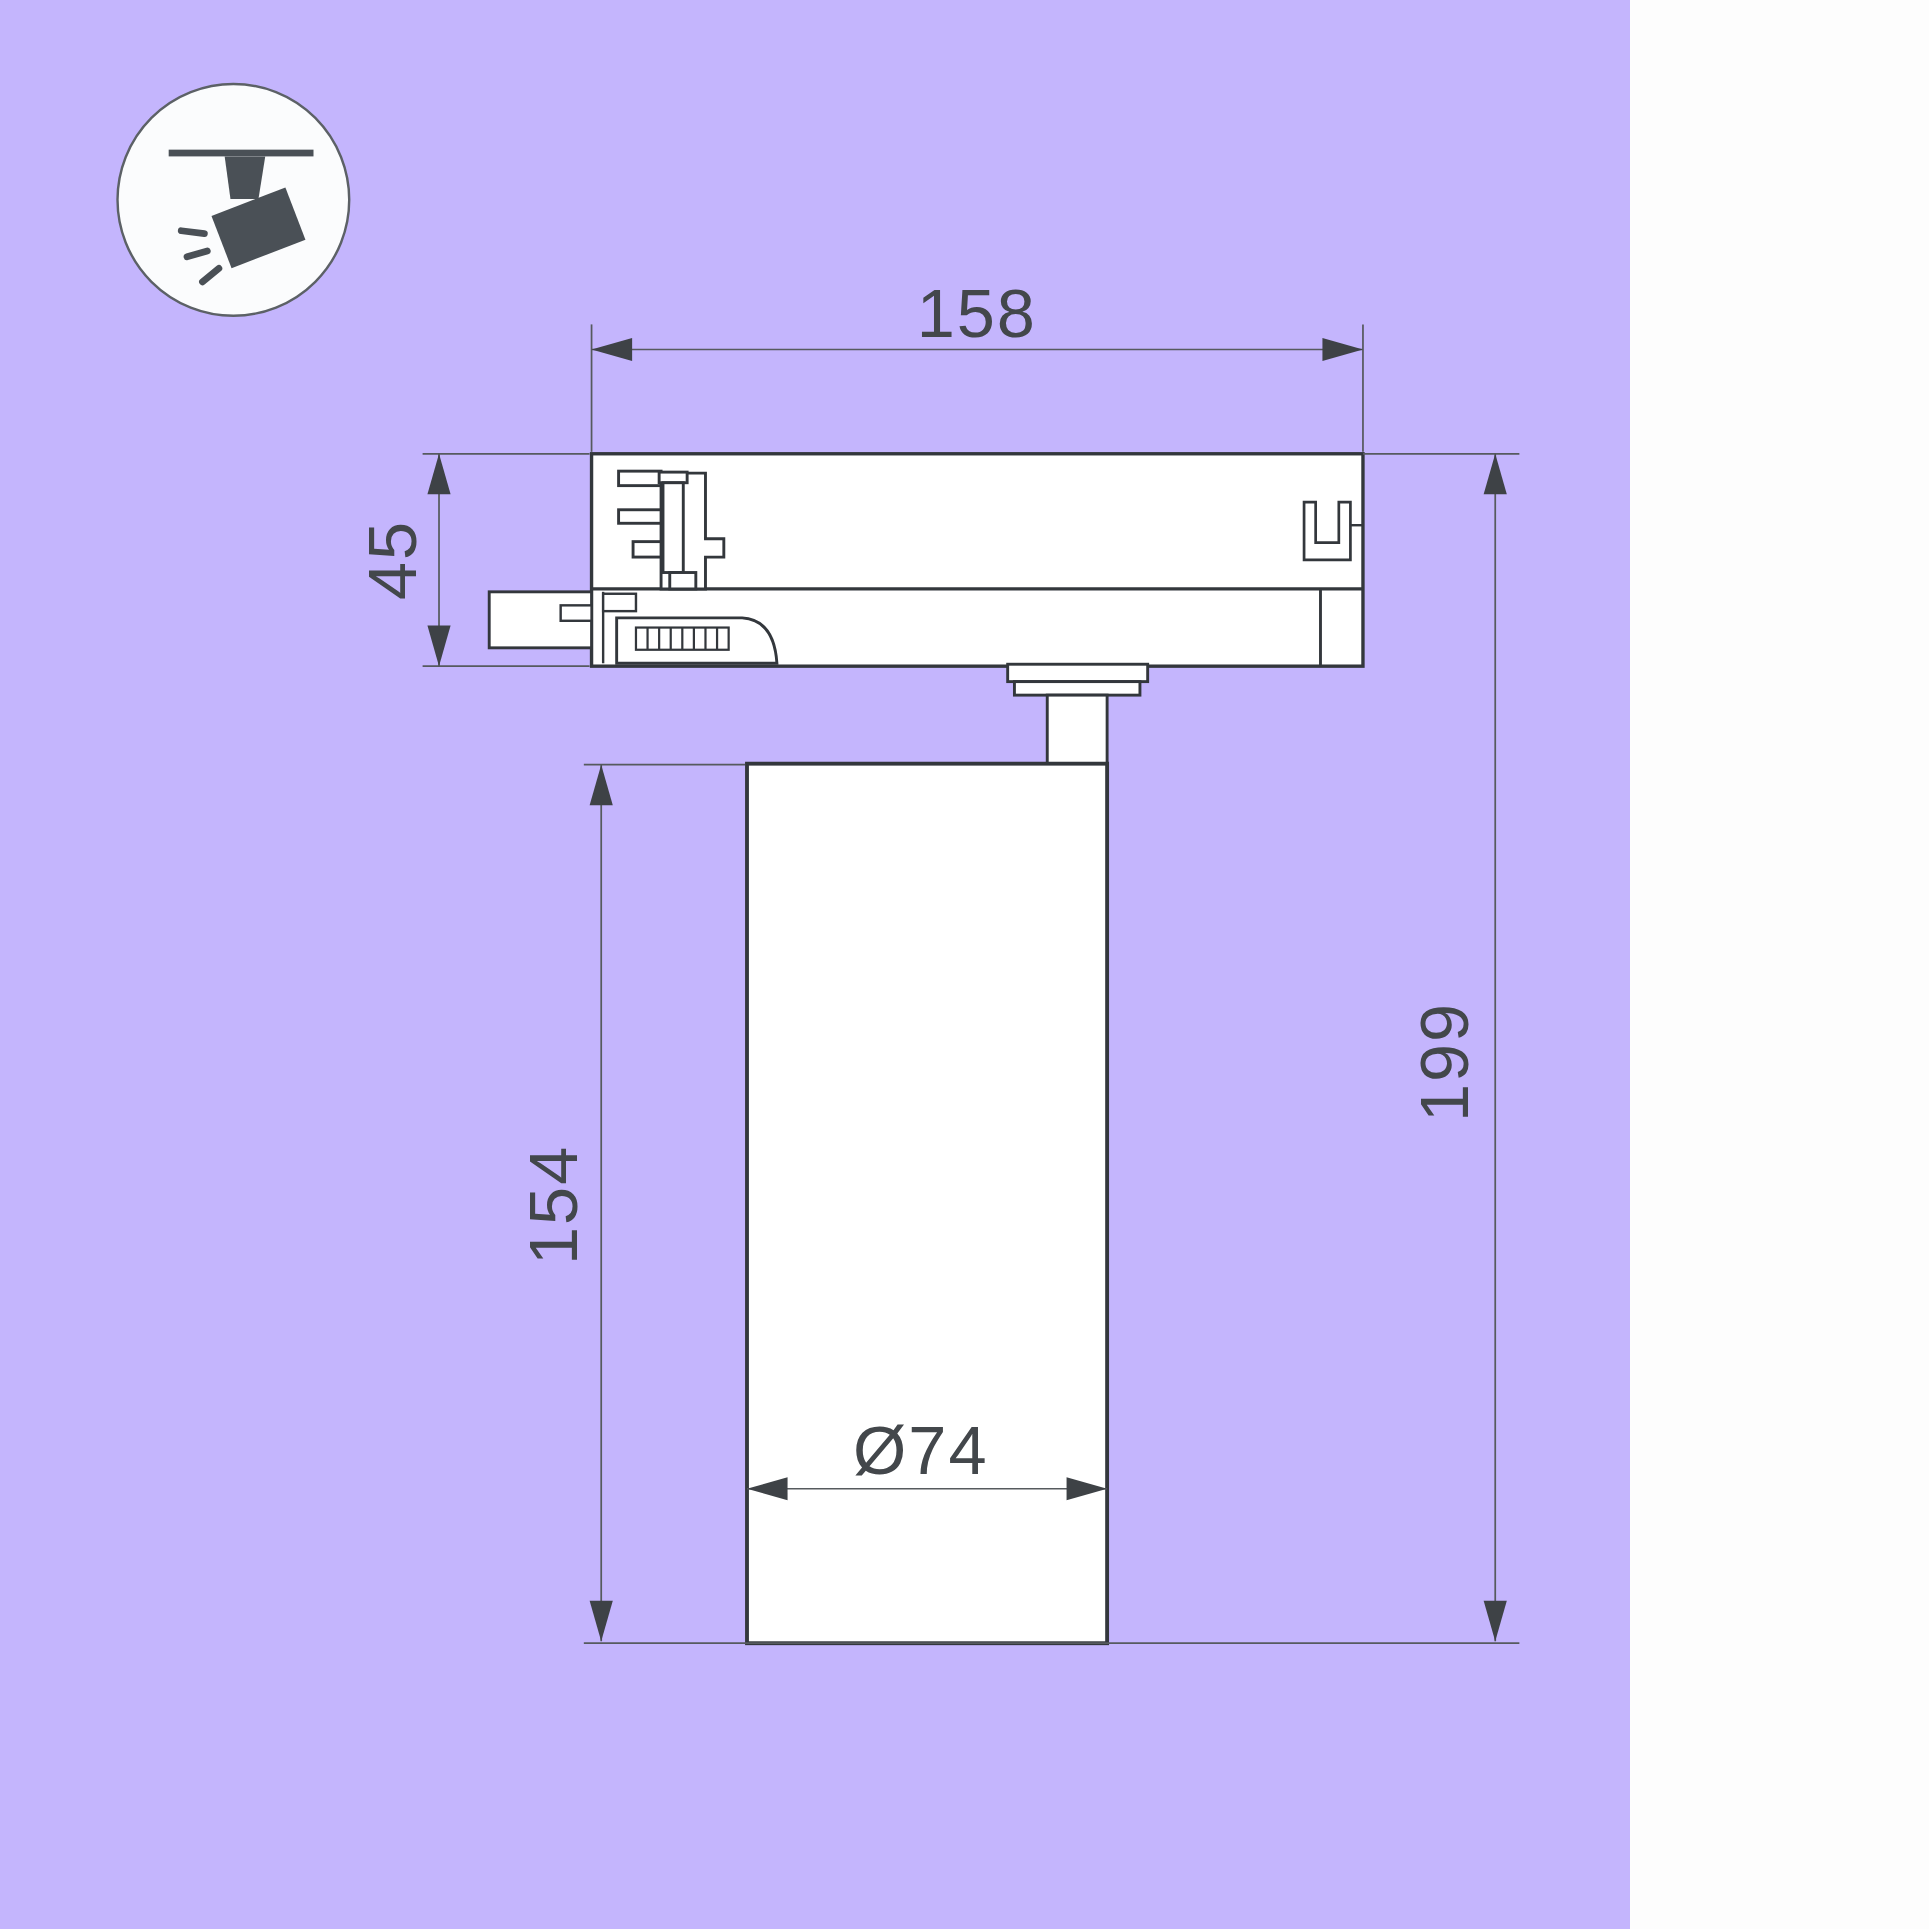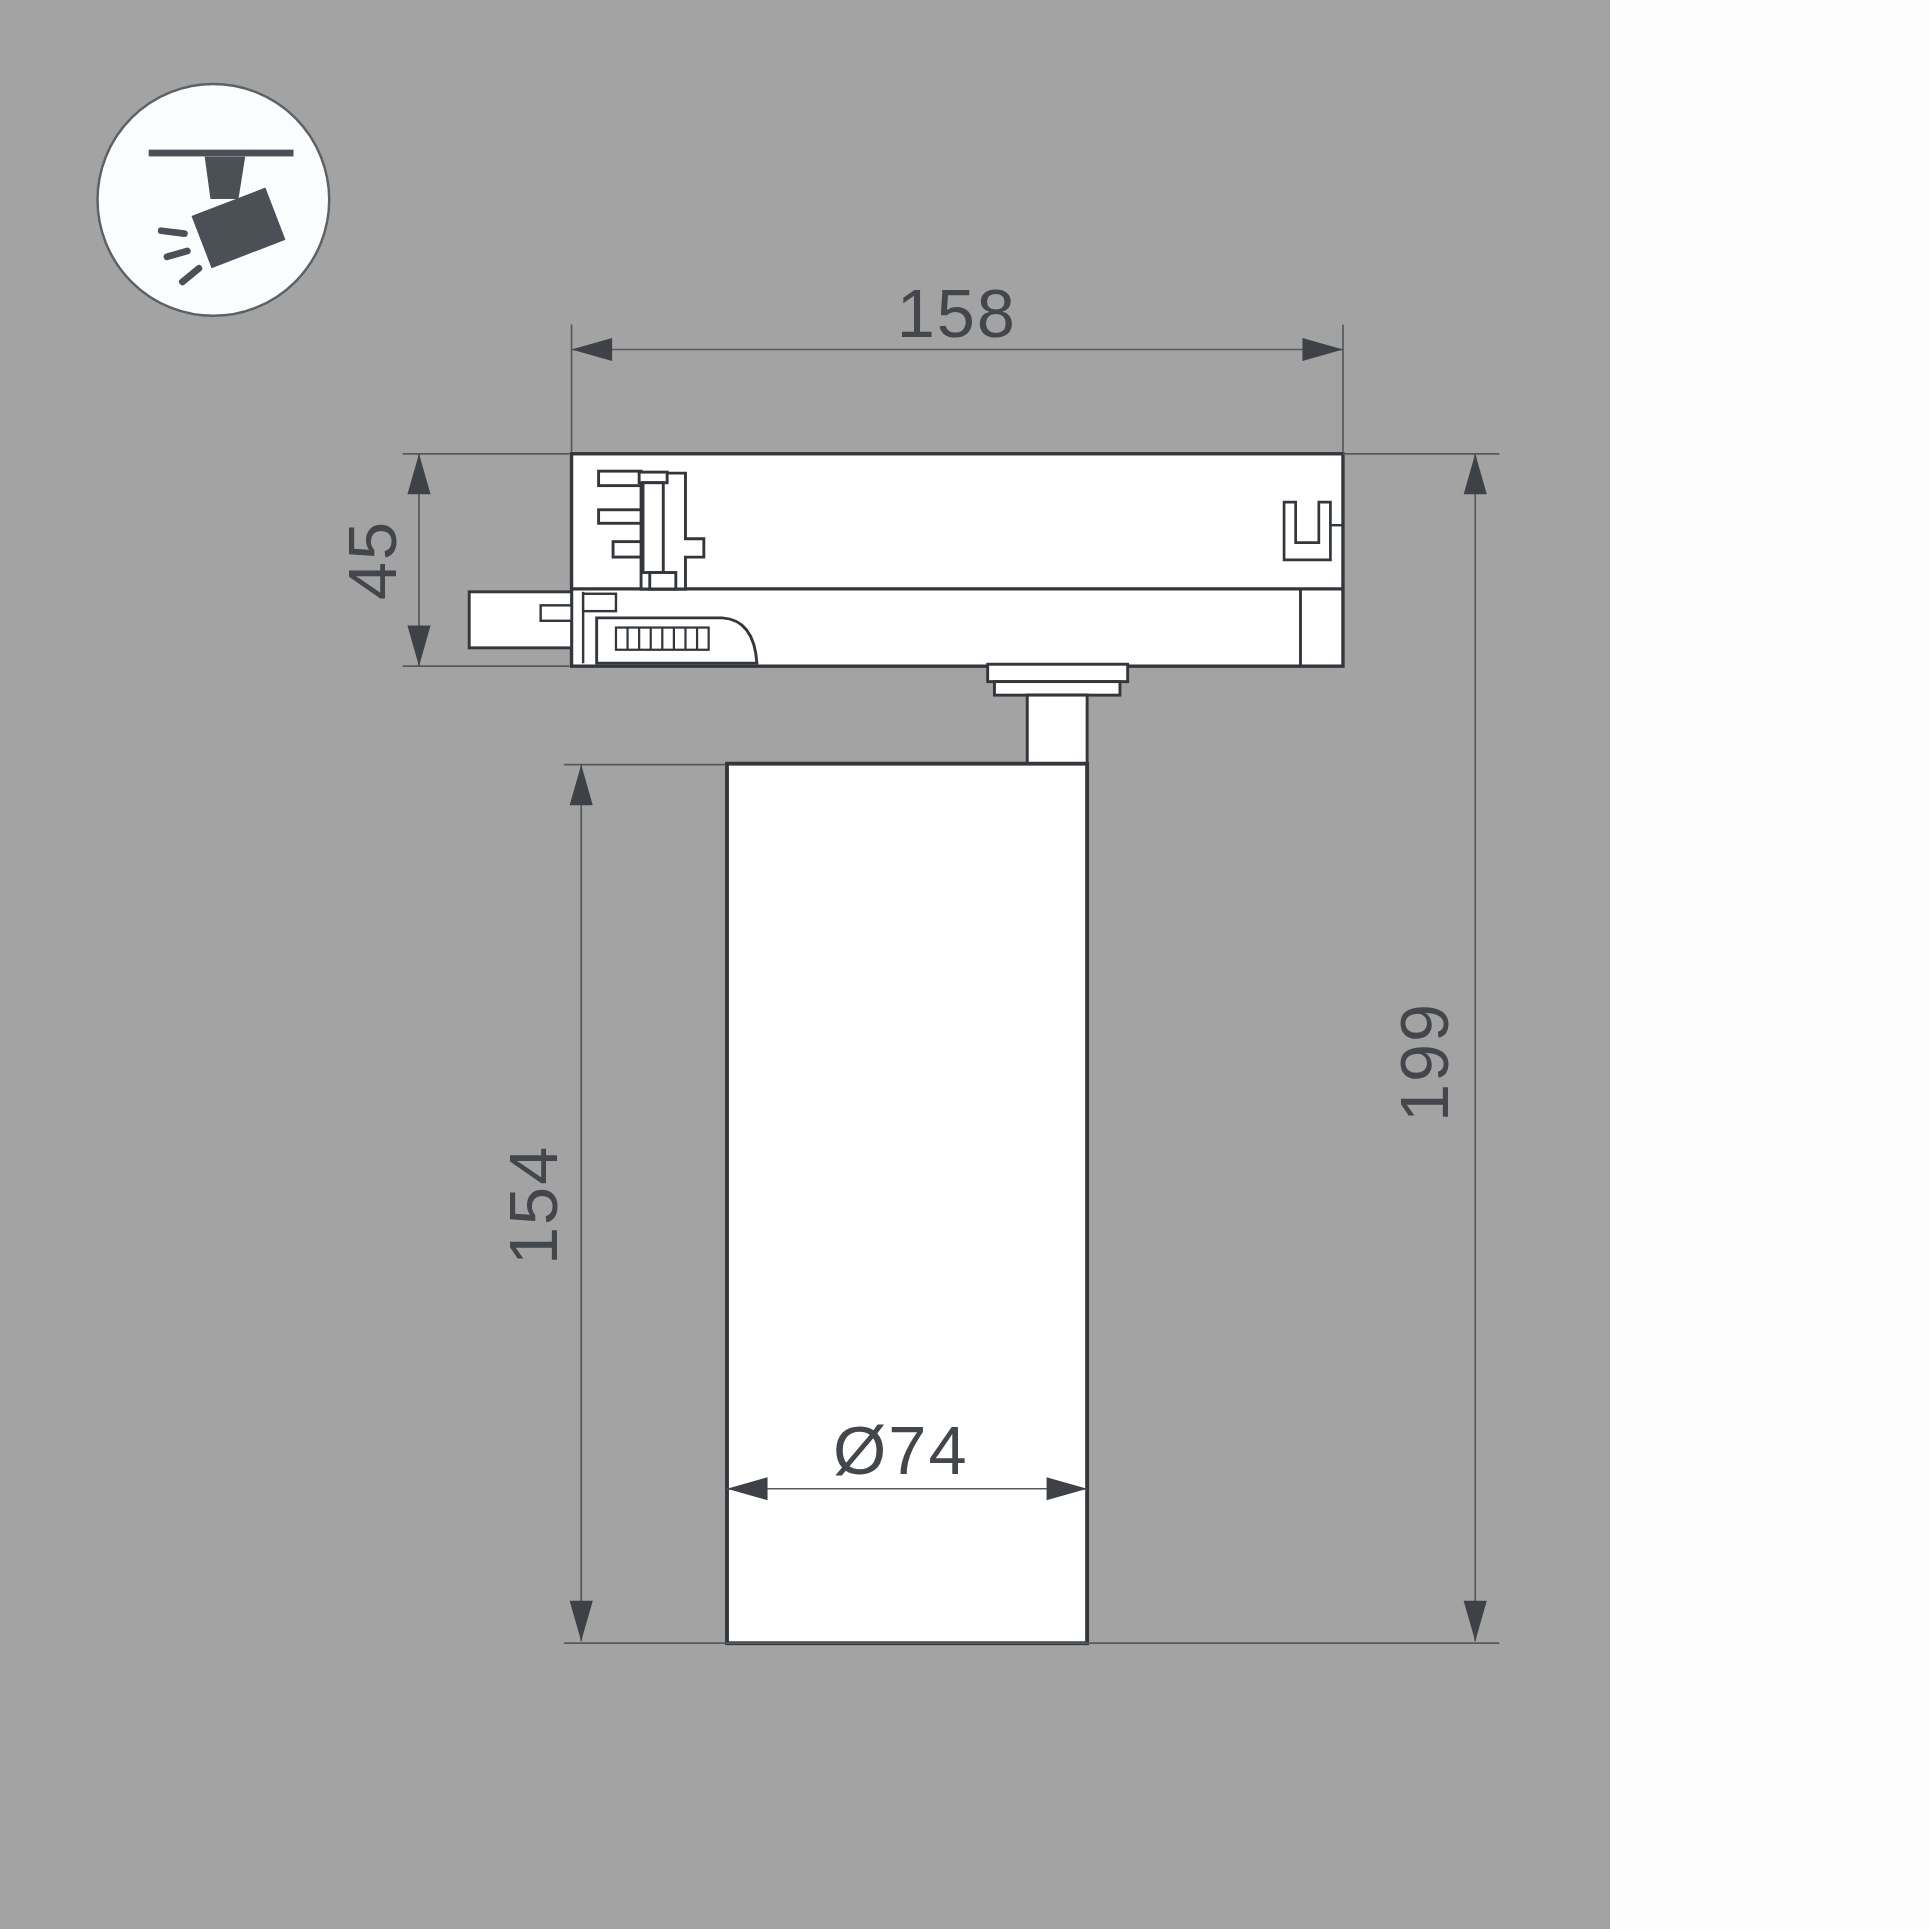--- a/index.html
+++ b/index.html
@@ -4,22 +4,23 @@
 <style>
   html, body {
     margin: 0;
     padding: 0;
     background: #fdfdfd;
   }
   .stage {
     width: 1610px;
     height: 1929px;
     position: relative;
-    background: #a3a3a3;
+    background: #c4b5fd;
     font-family: "Liberation Sans", sans-serif;
+    padding-left: 20px;
   }
   svg { display: block; }
   .dim-text {
     font-family: "Liberation Sans", sans-serif;
     font-size: 71px;
     letter-spacing: 2px;
   }
 </style>
 </head>
 <body>

